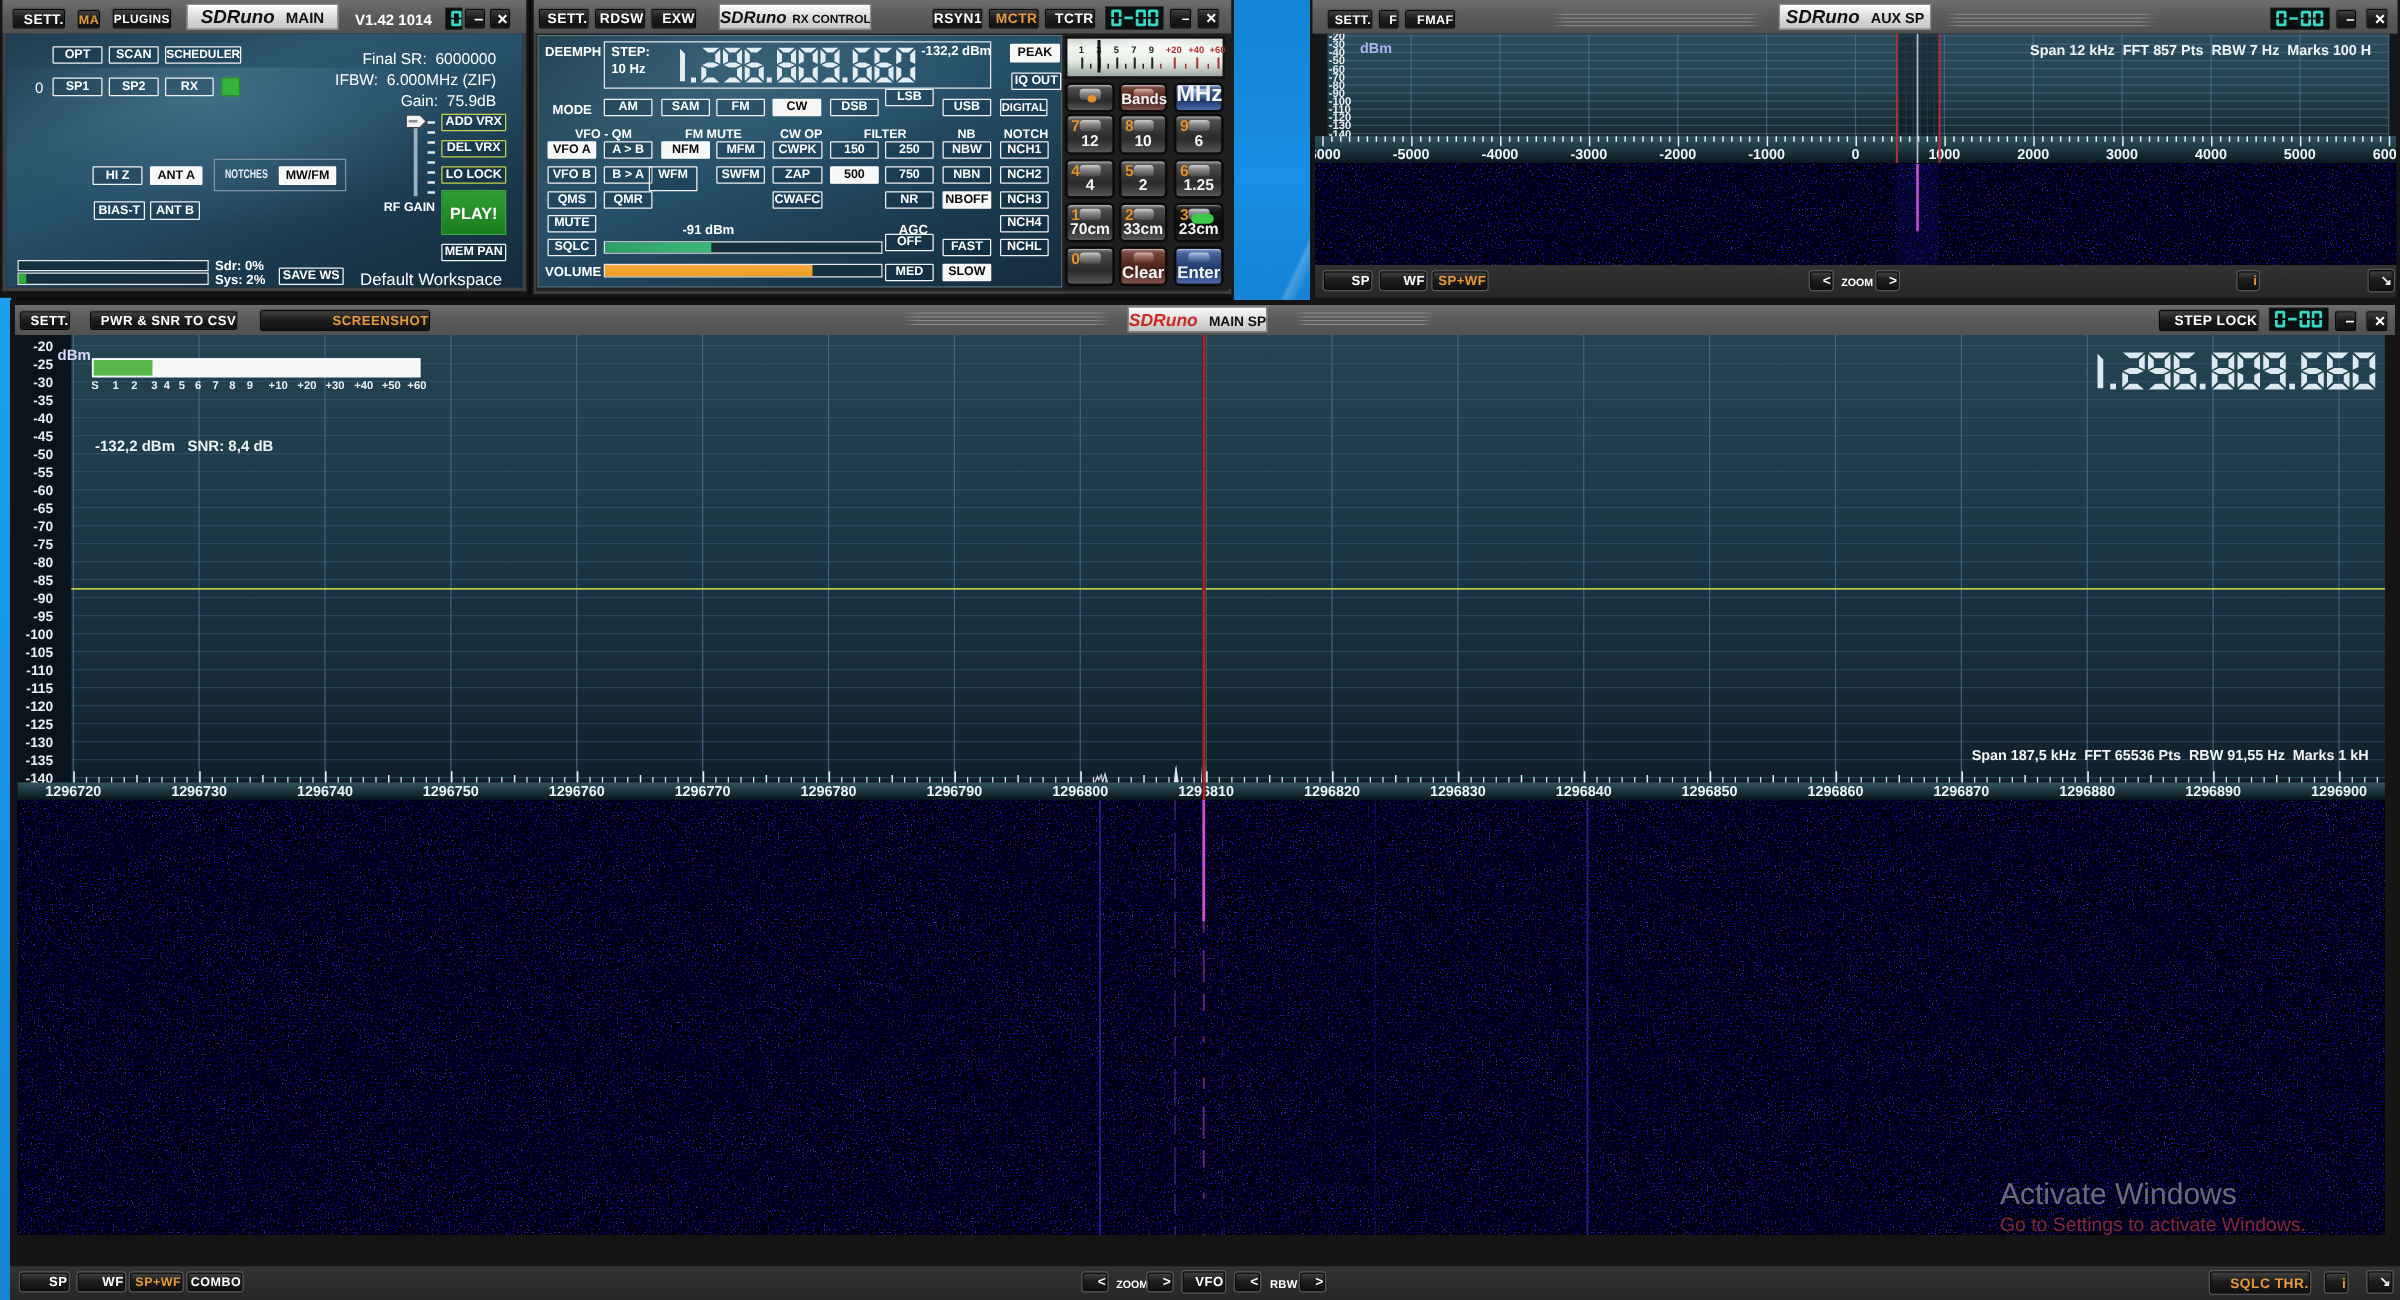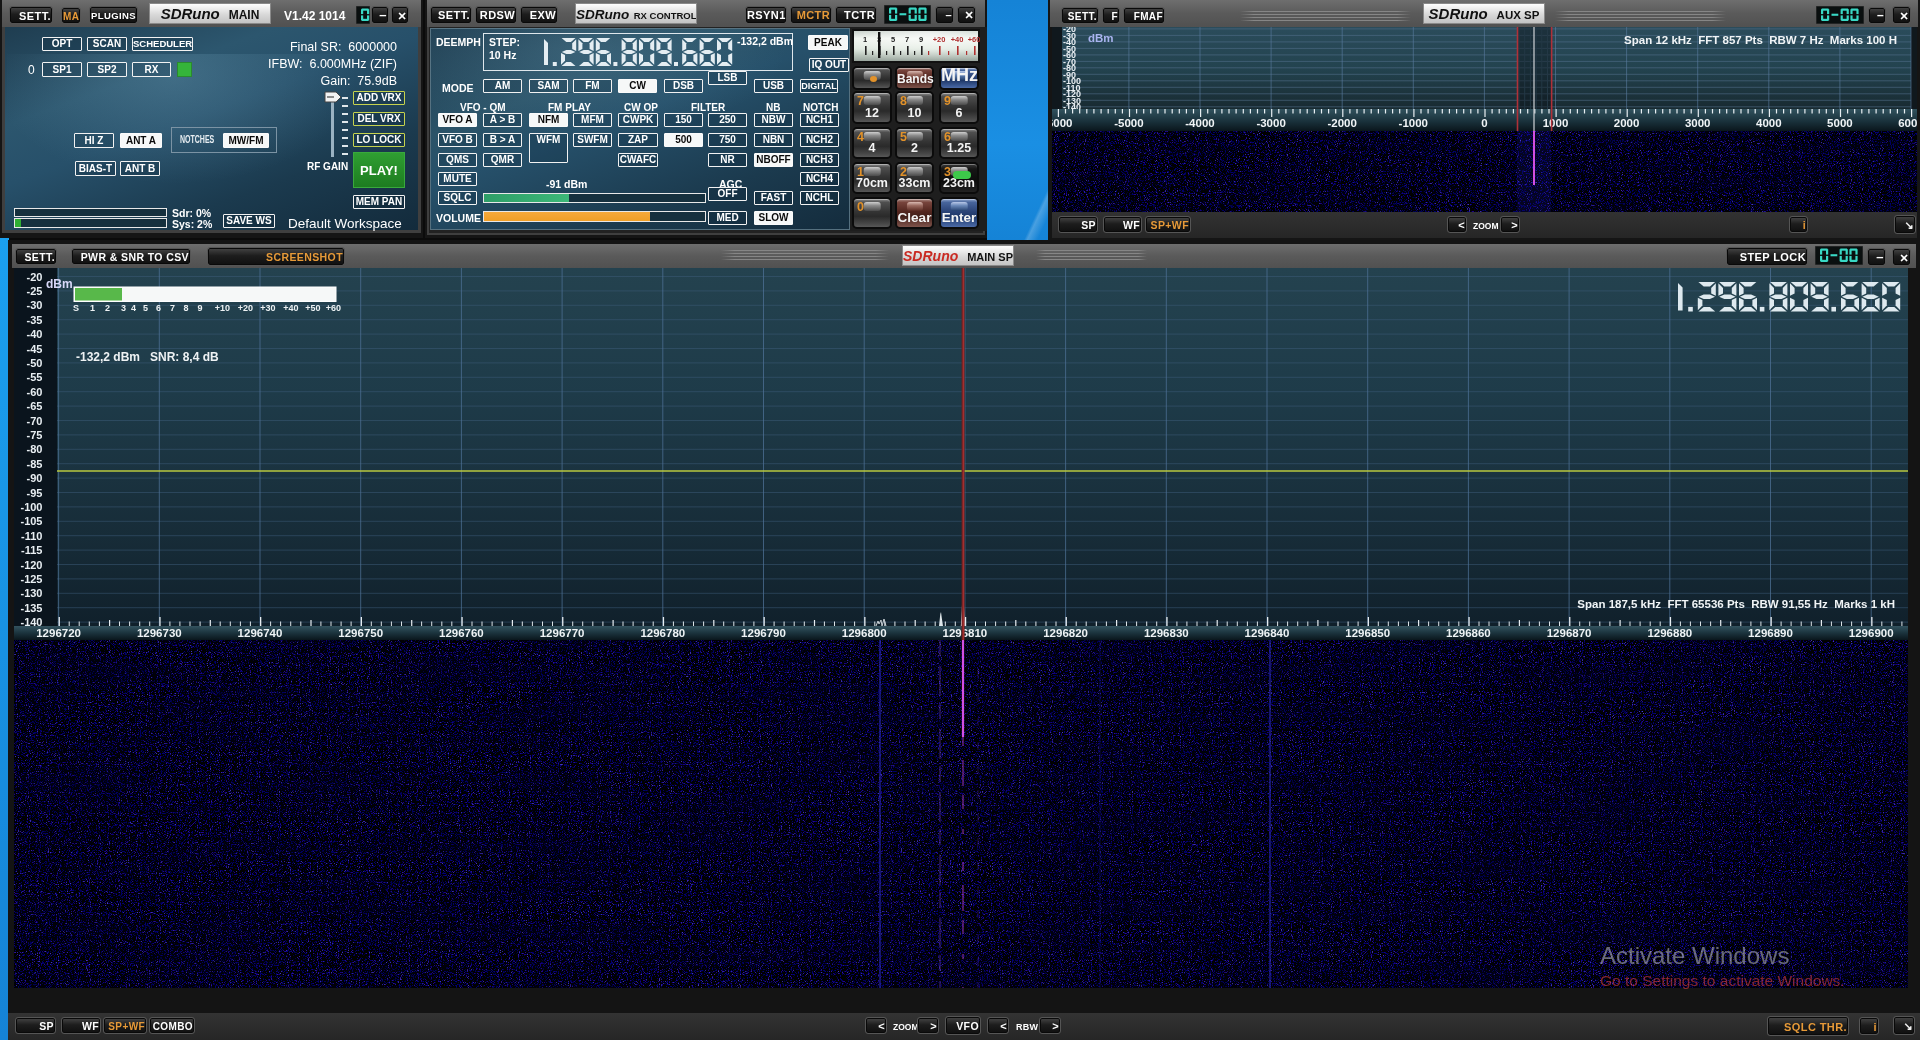--- a/index.html
+++ b/index.html
@@ -205,37 +205,37 @@
       <div class="lbl" style="left:13px;top:55px;font-size:10.5px">MODE</div>
       <div class="pbtn" style="left:54px;top:52px;width:39px;height:14px;line-height:12px">AM</div>
       <div class="pbtn" style="left:100px;top:52px;width:39px;height:14px;line-height:12px">SAM</div>
       <div class="pbtn" style="left:144px;top:52px;width:39px;height:14px;line-height:12px">FM</div>
       <div class="pbtn on" style="left:189px;top:52px;width:39px;height:14px;line-height:12px">CW</div>
       <div class="pbtn" style="left:235px;top:52px;width:39px;height:14px;line-height:12px">DSB</div>
       <div class="pbtn" style="left:279px;top:44px;width:39px;height:14px;line-height:12px">LSB</div>
       <div class="pbtn" style="left:325px;top:52px;width:39px;height:14px;line-height:12px">USB</div>
       <div class="pbtn" style="left:371px;top:52px;width:38px;height:14px;line-height:12px"><span style="font-size:9px">DIGITAL</span></div>
       <div class="lbl" style="left:31px;top:75px;font-size:10px">VFO - QM</div>
-      <div class="lbl" style="left:119px;top:75px;font-size:10px">FM PLAY</div>
+      <div class="lbl" style="left:119px;top:75px;font-size:10px">FM MUTE</div>
       <div class="lbl" style="left:195px;top:75px;font-size:10px">CW OP</div>
       <div class="lbl" style="left:262px;top:75px;font-size:10px">FILTER</div>
       <div class="lbl" style="left:337px;top:75px;font-size:10px">NB</div>
       <div class="lbl" style="left:374px;top:75px;font-size:10px">NOTCH</div>
       <div class="pbtn on" style="left:9px;top:86px;width:39px;height:14px;line-height:12px">VFO A</div>
       <div class="pbtn" style="left:54px;top:86px;width:39px;height:14px;line-height:12px">A &gt; B</div>
       <div class="pbtn on" style="left:100px;top:86px;width:39px;height:14px;line-height:12px">NFM</div>
       <div class="pbtn" style="left:144px;top:86px;width:39px;height:14px;line-height:12px">MFM</div>
       <div class="pbtn" style="left:189px;top:86px;width:40px;height:14px;line-height:12px">CWPK</div>
       <div class="pbtn" style="left:235px;top:86px;width:39px;height:14px;line-height:12px">150</div>
       <div class="pbtn" style="left:279px;top:86px;width:39px;height:14px;line-height:12px">250</div>
       <div class="pbtn" style="left:325px;top:86px;width:39px;height:14px;line-height:12px">NBW</div>
       <div class="pbtn" style="left:371px;top:86px;width:39px;height:14px;line-height:12px">NCH1</div>
       <div class="pbtn" style="left:9px;top:106px;width:39px;height:14px;line-height:12px">VFO B</div>
       <div class="pbtn" style="left:54px;top:106px;width:39px;height:14px;line-height:12px">B &gt; A</div>
-      <div class="pbtn" style="left:100px;top:106px;width:39px;height:30px;line-height:12px">WFM</div>
+      <div class="pbtn" style="left:90px;top:106px;width:39px;height:20px;line-height:12px">WFM</div>
       <div class="pbtn" style="left:144px;top:106px;width:39px;height:14px;line-height:12px">SWFM</div>
       <div class="pbtn" style="left:189px;top:106px;width:40px;height:14px;line-height:12px">ZAP</div>
       <div class="pbtn on" style="left:235px;top:106px;width:39px;height:14px;line-height:12px">500</div>
       <div class="pbtn" style="left:279px;top:106px;width:39px;height:14px;line-height:12px">750</div>
       <div class="pbtn" style="left:325px;top:106px;width:39px;height:14px;line-height:12px">NBN</div>
       <div class="pbtn" style="left:371px;top:106px;width:39px;height:14px;line-height:12px">NCH2</div>
       <div class="pbtn" style="left:9px;top:126px;width:39px;height:14px;line-height:12px">QMS</div>
       <div class="pbtn" style="left:54px;top:126px;width:39px;height:14px;line-height:12px">QMR</div>
       <div class="pbtn" style="left:189px;top:126px;width:40px;height:14px;line-height:12px">CWAFC</div>
       <div class="pbtn" style="left:279px;top:126px;width:39px;height:14px;line-height:12px">NR</div>

